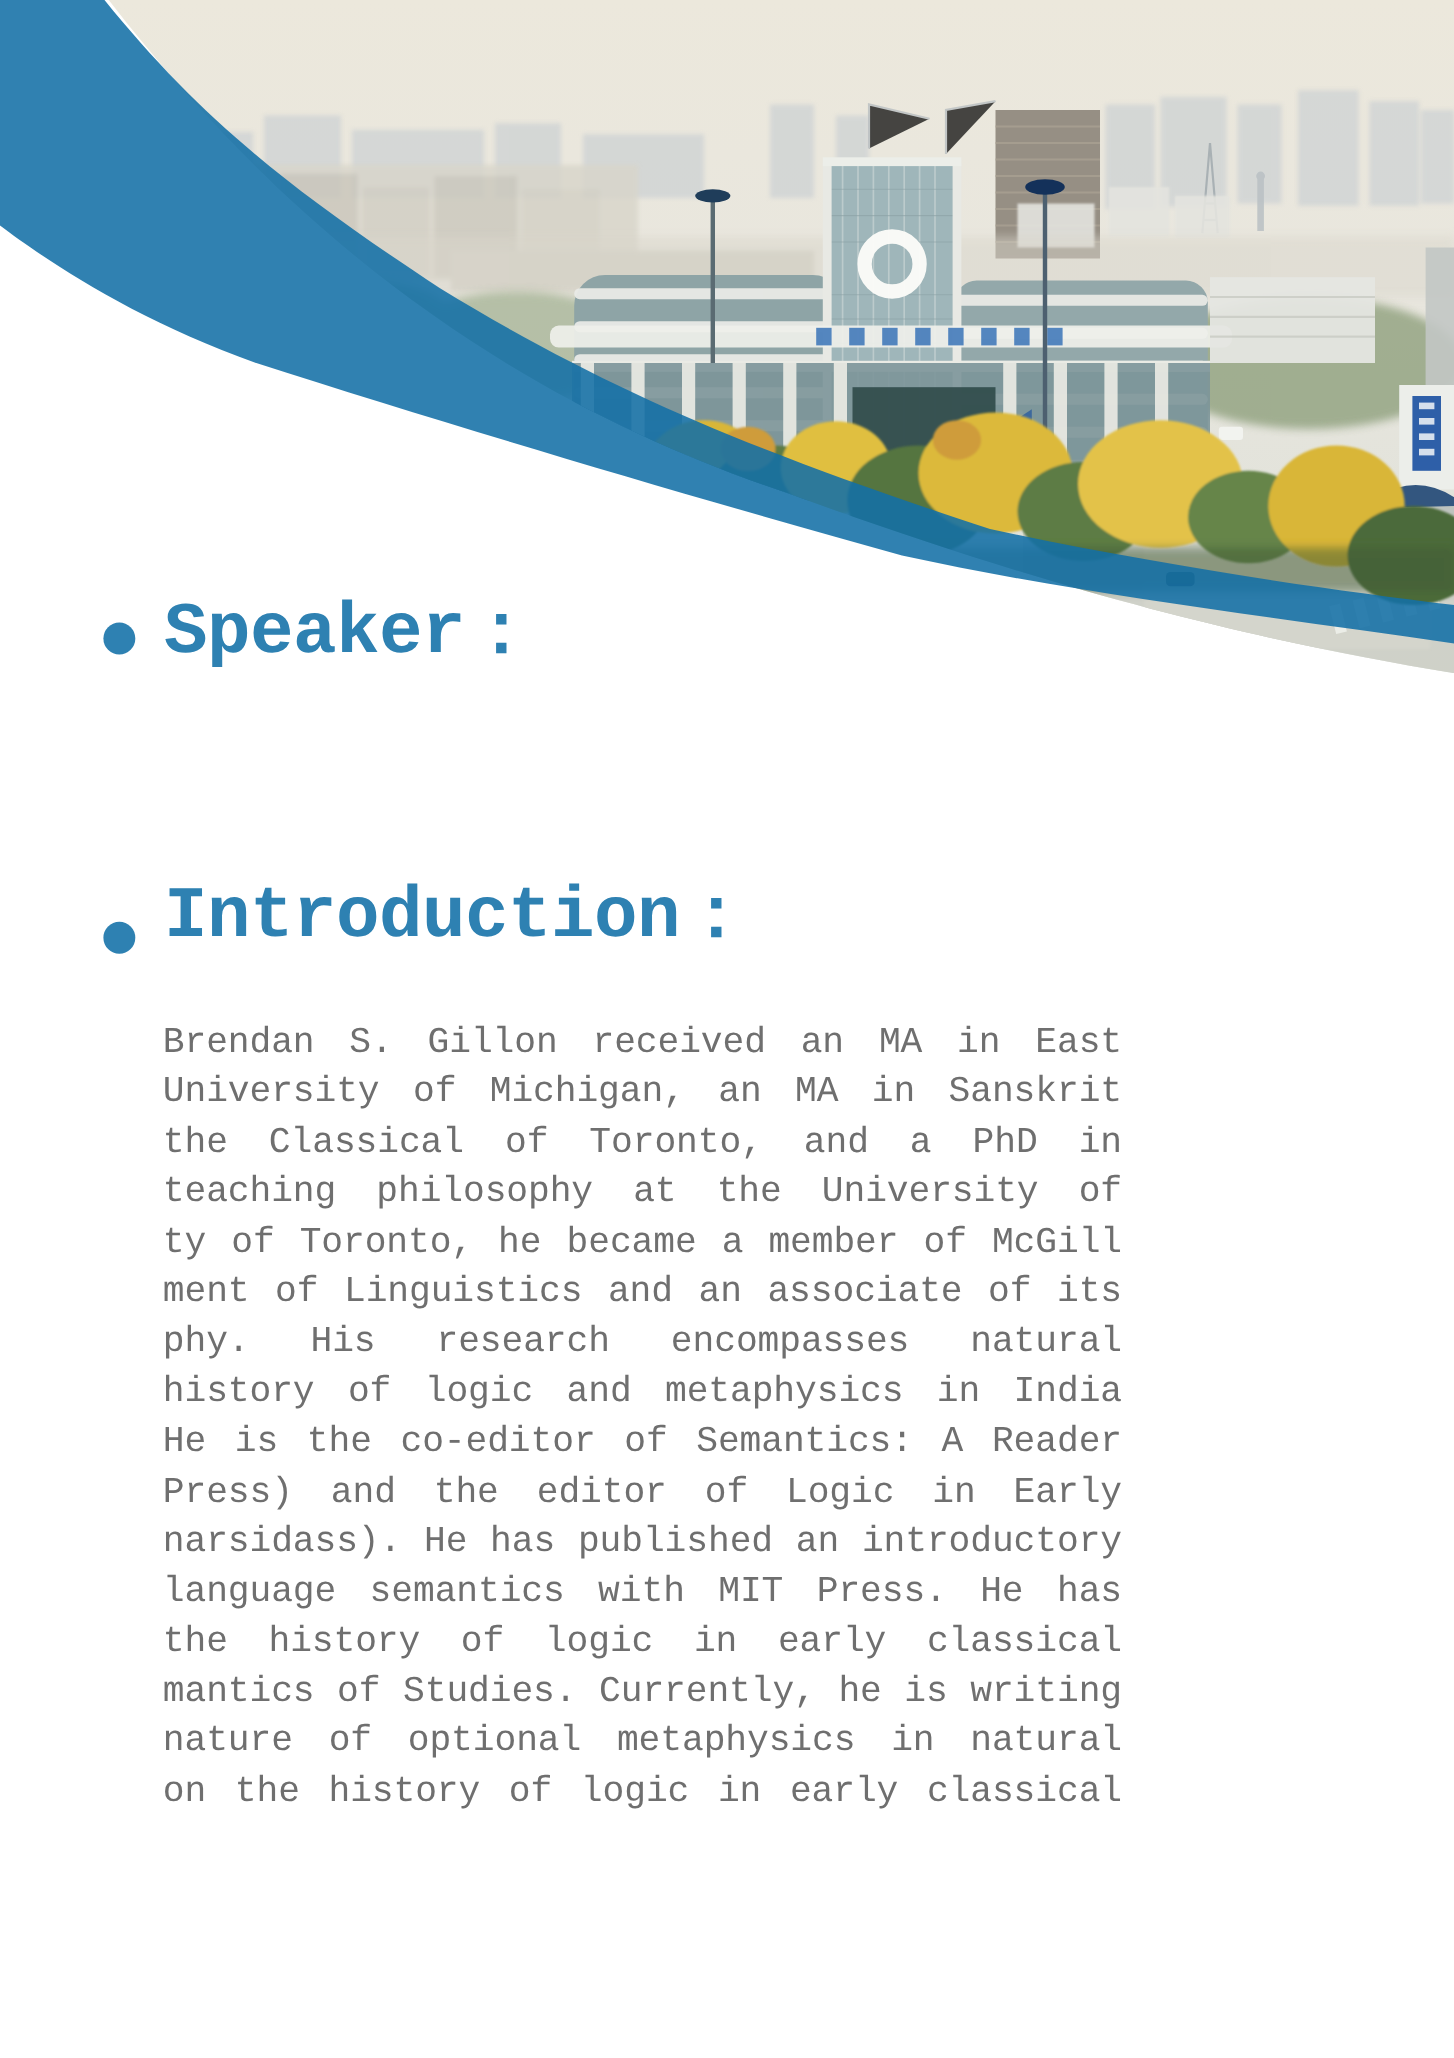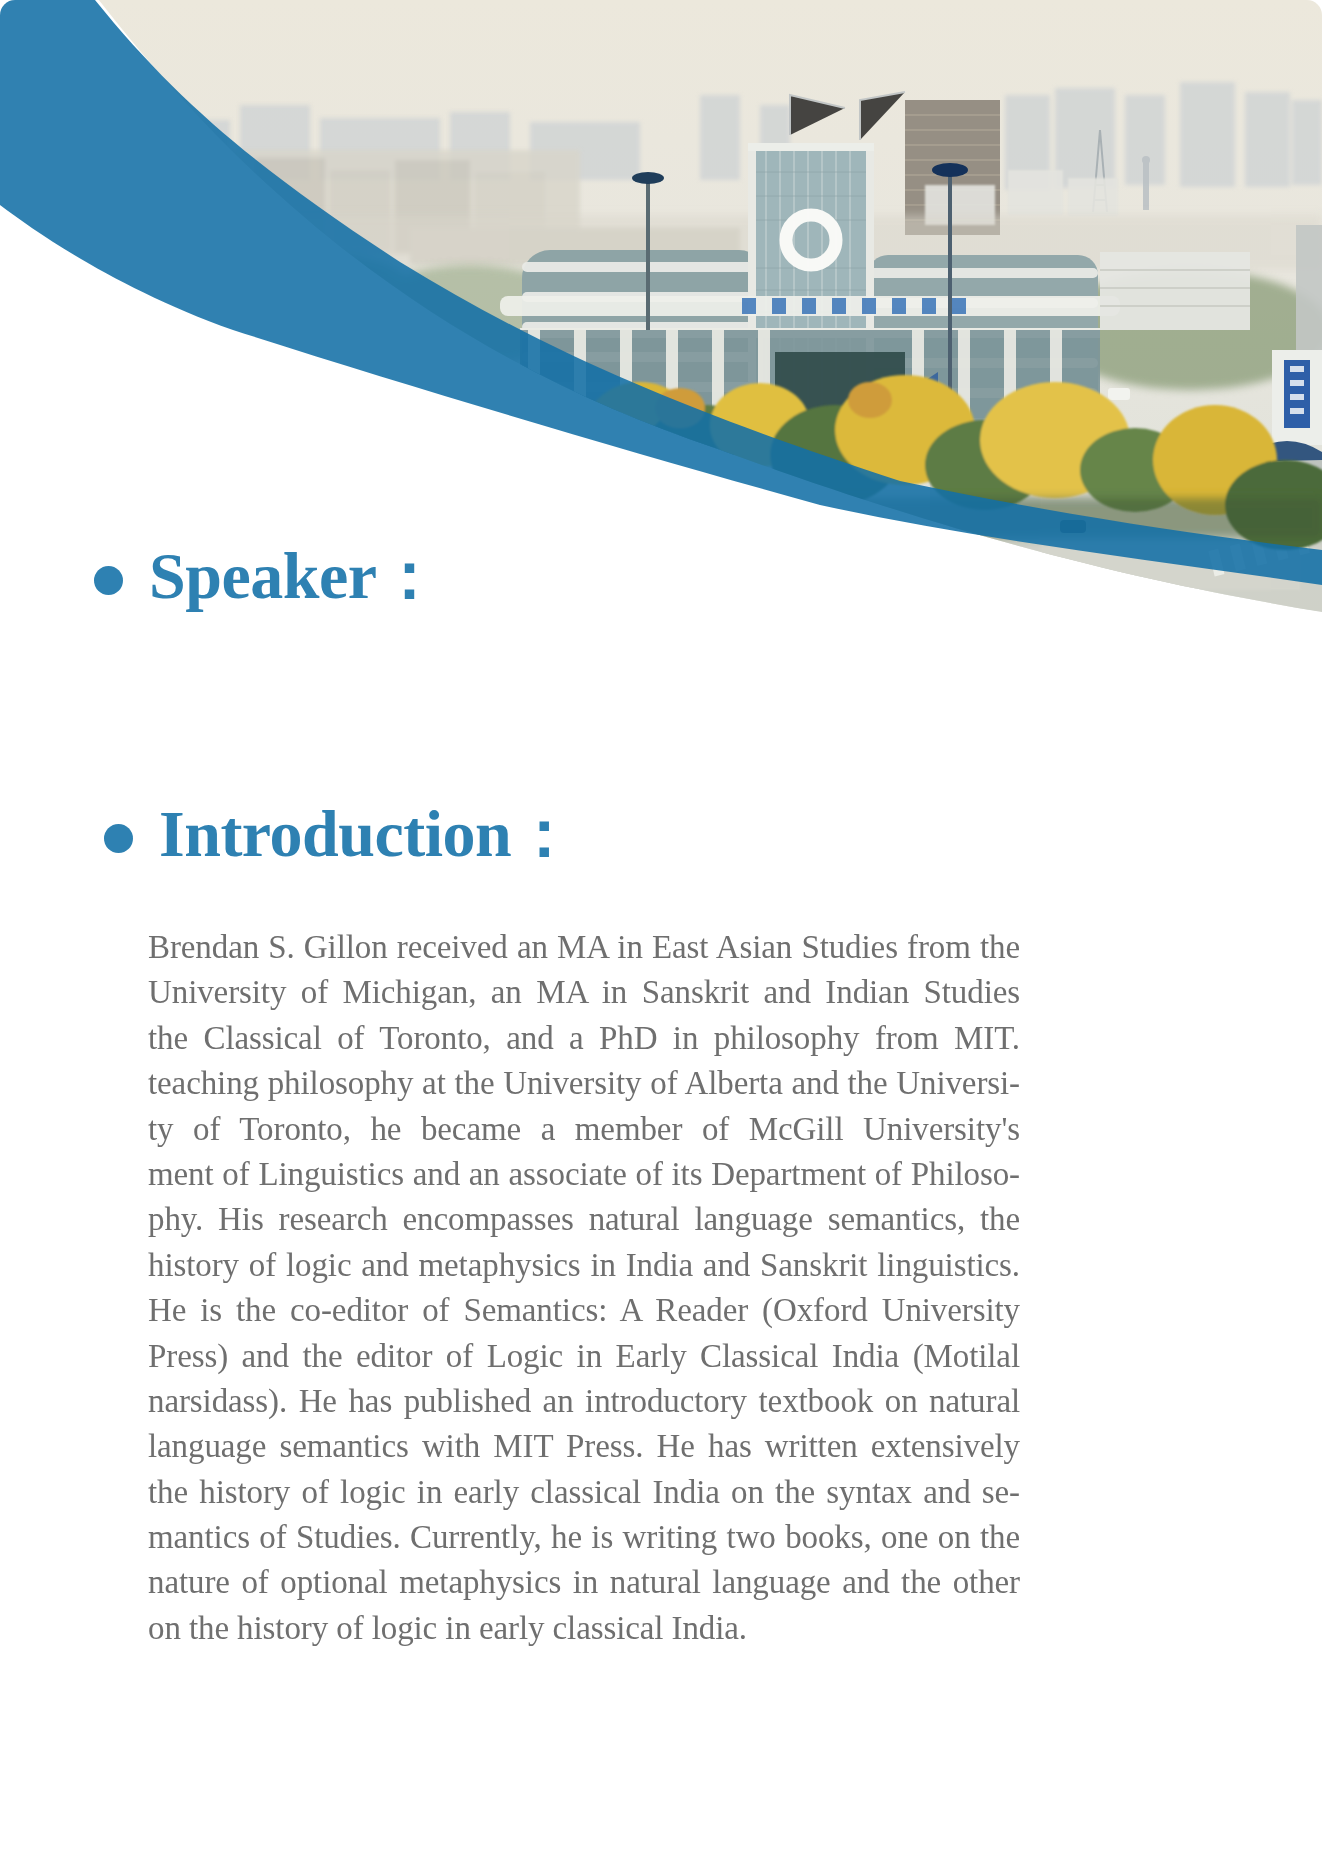--- a/index.html
+++ b/index.html
@@ -1,22 +1,21 @@
 <!DOCTYPE html>
 <html style="--accent: #2e81b2; --band-blue: #2f81b1; --text-grey: #6f6f6f; --sky-tint: #ece8db; --autumn-yellow: #ddbb3c; --tree-green: #5d7c44; --sign-blue: #3a74b8;"><head>
 <meta charset="utf-8">
 <style>
   html,body{margin:0;padding:0;background:#ffffff;}
   .page{
     position:relative;
     width:1322px;height:1871px;
     background:#ffffff;
     overflow:hidden;
-    font-family:Liberation Serif, serif;
-    border-radius:15px;
+    font-family:Liberation Mono, monospace;
   }
   .header-svg{position:absolute;top:0;left:0;display:block;}
 
   .section-heading{
     position:absolute;
     display:flex;align-items:center;gap:26px;
     color:var(--accent,#2e81b2);
     font-weight:bold;
     font-size:66px;
     line-height:66px;
@@ -27,21 +26,21 @@
     display:inline-block;
     width:29px;height:29px;
     border-radius:50%;
     background:var(--accent,#2e81b2);
     color:transparent;
     overflow:hidden;
     flex:0 0 auto;
     margin-top:8px;
   }
   #speaker-heading{top:543px;left:94px;}
-  #introduction-heading{top:801px;left:104px;}
+  #introduction-heading{top:801px;left:94px;align-items:flex-end;}
 
   .speaker-lines{
     position:absolute;
     top:648px;left:148px;
     color:var(--text-grey,#6f6f6f);
     font-size:27px;
     line-height:52px;
     letter-spacing:0.1px;
     white-space:nowrap;
   }

